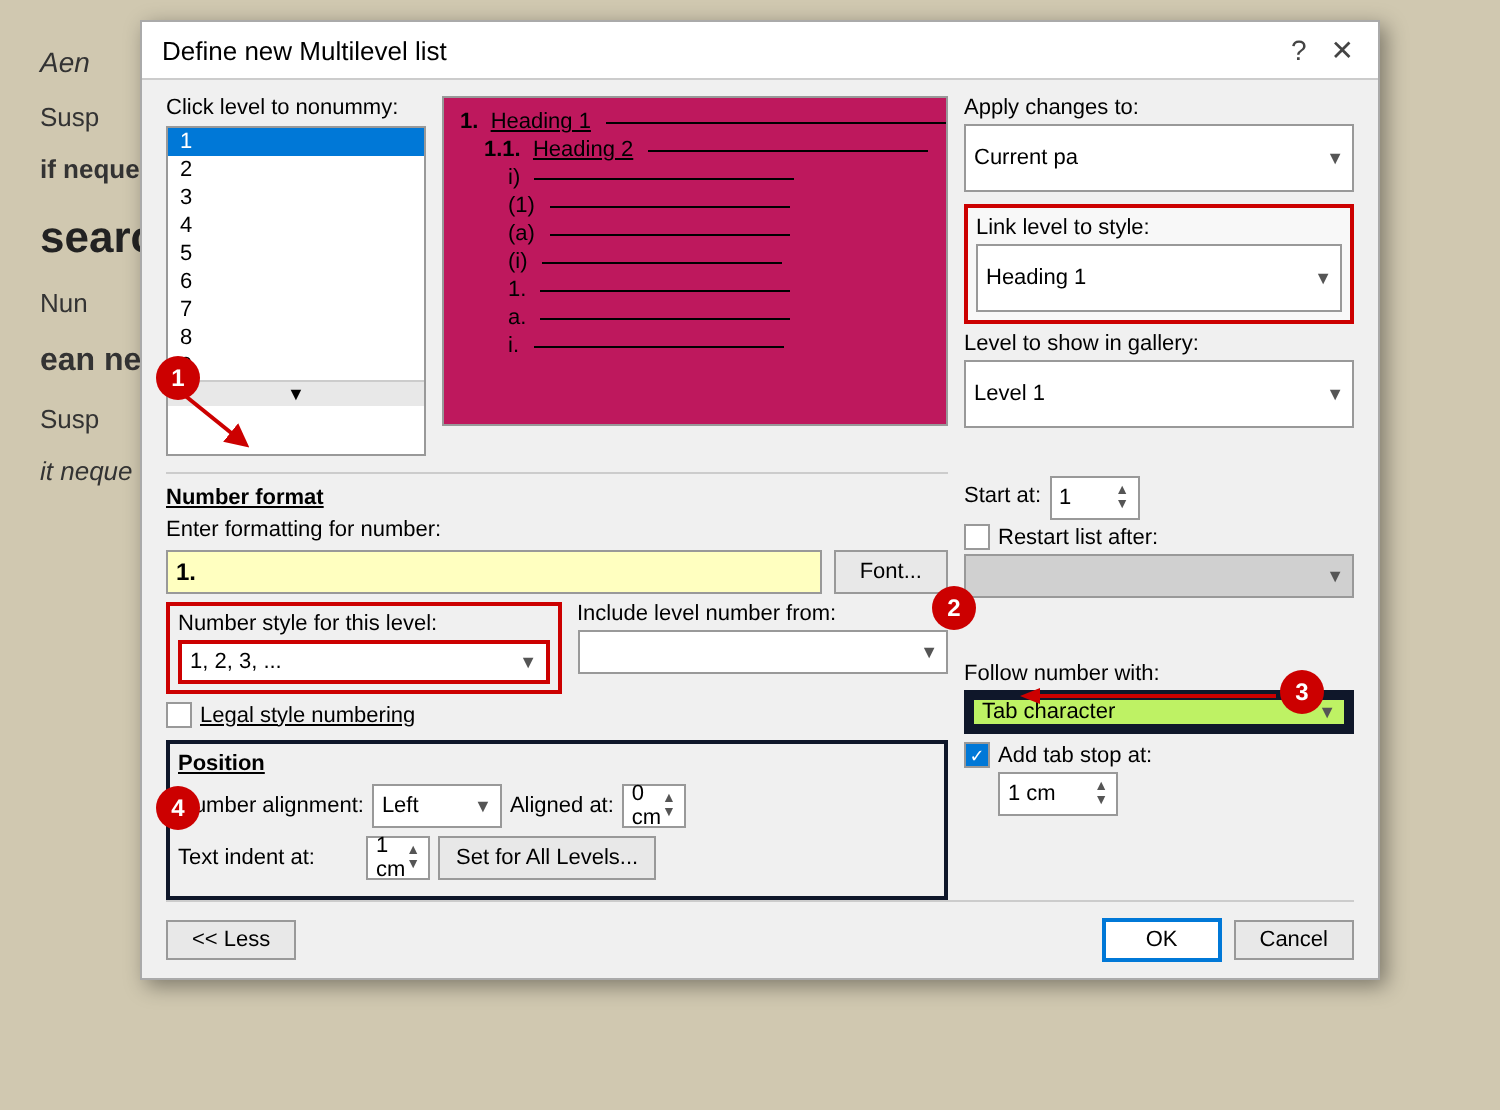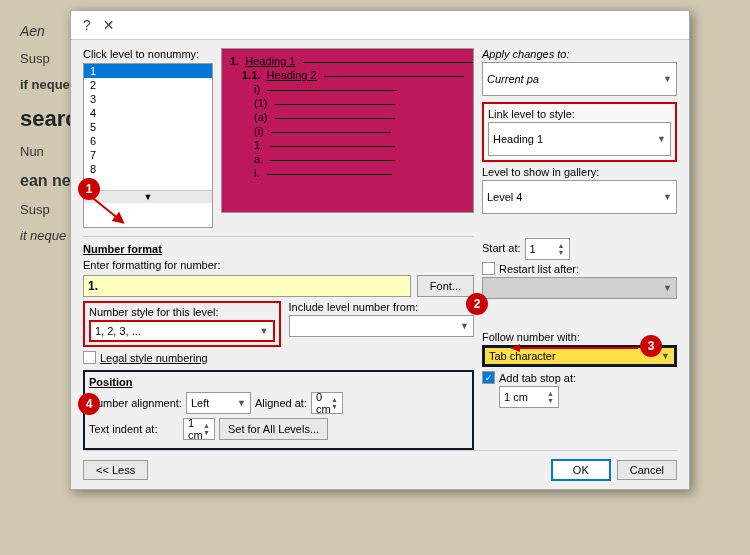--- a/index.html
+++ b/index.html
@@ -143,21 +143,20 @@
       border: none;
       border-top: 1px solid #000;
       width: 200px;
       display: inline-block;
       vertical-align: middle;
       margin-left: 4px;
     }
 
     .apply-changes-section {
       margin-bottom: 6px;
-      font-style: italic;
     }
 
     .field-label {
       font-size: 11px;
       color: #000;
       margin-bottom: 2px;
     }
 
     .dropdown-field {
       width: 100%;
@@ -334,22 +333,22 @@
     }
 
     .follow-section {
       margin-bottom: 4px;
     }
 
     .follow-dropdown {
       width: 100%;
       padding: 2px 4px;
       font-size: 11px;
-      border: 3px solid #0f172a;
-      background: #fde047;
+      border: 5px solid #0f172a;
+      background: #bef264;
       height: 22px;
       display: flex;
       align-items: center;
       justify-content: space-between;
     }
 
     .checkbox-row {
       display: flex;
       align-items: center;
       gap: 4px;
@@ -536,20 +535,21 @@
   <div style="margin-bottom:4px;" class="big-word">search</div>
   <div style="margin-bottom:4px;">Nun</div>
   <div style="margin-bottom:4px; font-weight:bold; font-size:16px;">ean nec</div>
   <div style="margin-bottom:4px;">Susp<span style="margin-left:380px; font-style:italic;">nunc. N</span></div>
   <div style="margin-bottom:4px; font-style:italic;">it neque at sem venenatis eleifend. Ut nonummy.</div>
 </div>
 
 <div class="dialog-overlay">
 
   <div class="dialog-title-bar">
+    <span class="dialog-title-text">Define new Multilevel list</span>
     <div class="title-bar-controls">
       <button class="title-bar-btn">?</button>
       <button class="title-bar-btn">✕</button>
     </div>
   </div>
 
   <div class="dialog-body">
 
     <div class="top-section">
 
@@ -599,21 +599,21 @@
           <div class="field-label">Link level to style:</div>
           <div class="dropdown-field" style="border: 1px solid #999;">
             <span>Heading 1</span>
             <span class="dropdown-arrow">▼</span>
           </div>
         </div>
 
         <div style="margin-bottom:4px;">
           <div class="field-label">Level to show in gallery:</div>
           <div class="dropdown-field">
-            <span>Level 4</span>
+            <span>Level 1</span>
             <span class="dropdown-arrow">▼</span>
           </div>
         </div>
 
       </div>
     </div>
 
     <div class="main-sections-row">
 
       <div class="main-left">

